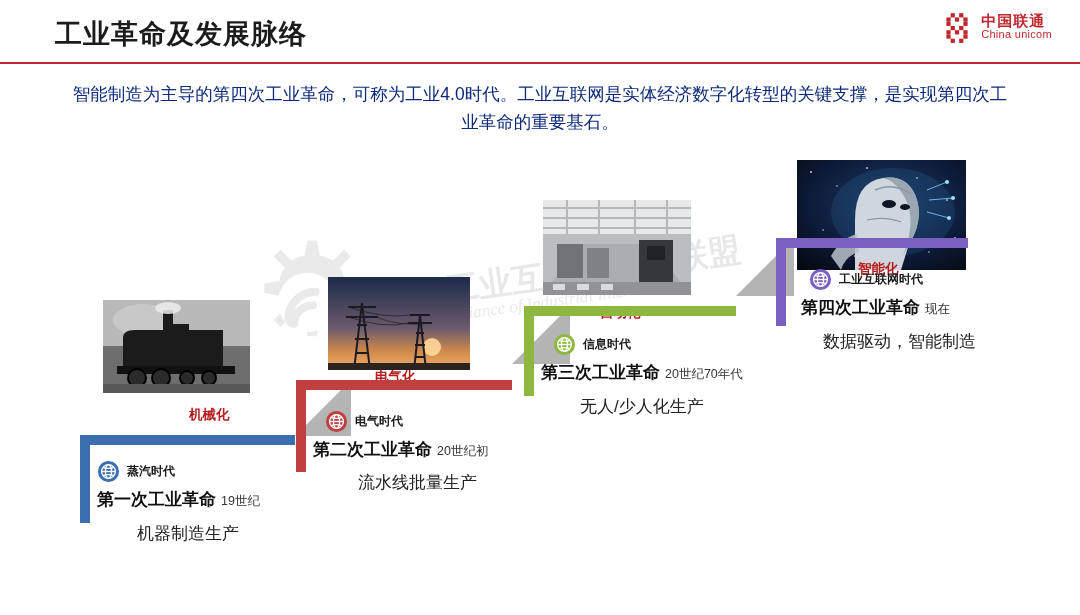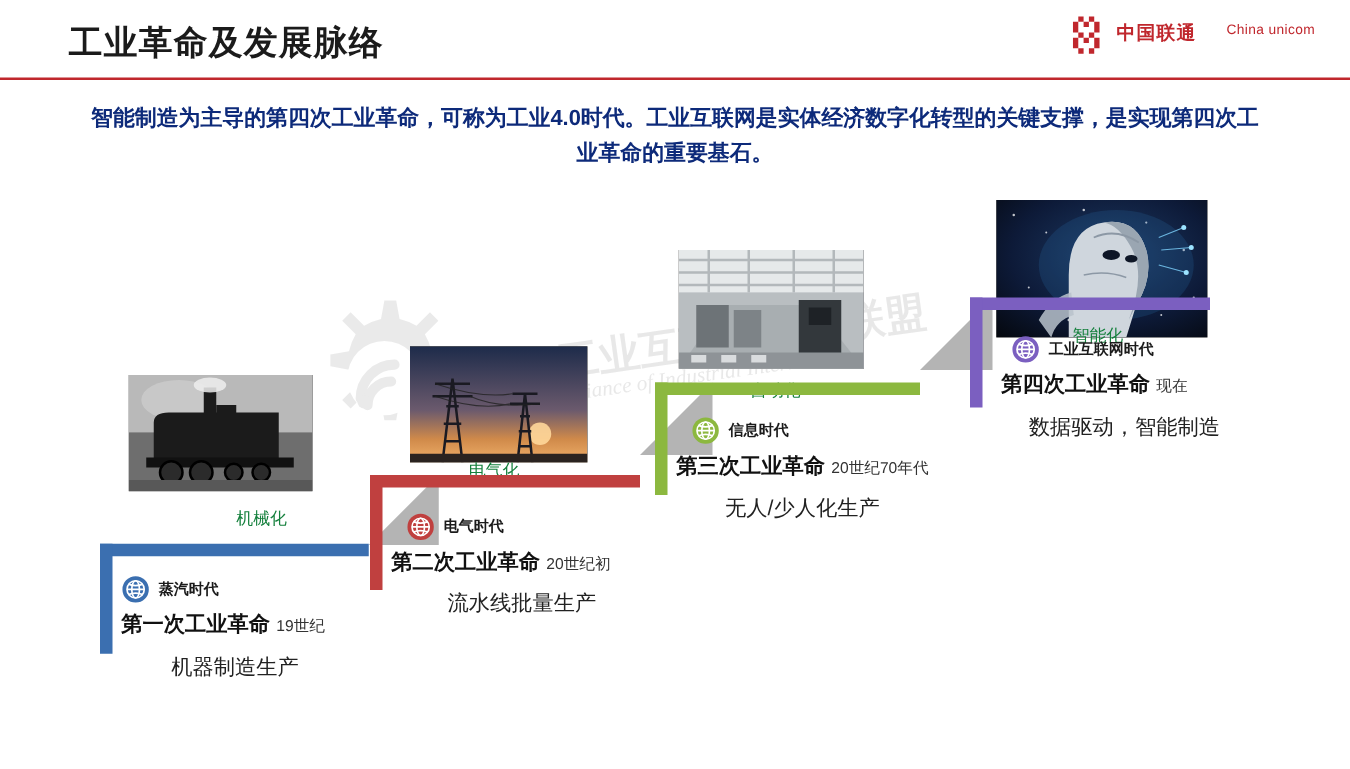--- a/index.html
+++ b/index.html
@@ -21,28 +21,28 @@
   #header-rule{
     position:absolute;left:0;top:62px;width:1080px;height:2px;
     background:#c0272d;
   }
   
   #logo{
     position:absolute;right:28px;top:10px;
     display:flex;align-items:center;gap:7px;
   }
   #logo-mark{width:34px;height:34px;position:relative;}
-  #logo-text{display:flex;flex-direction:row;line-height:1.05;gap:24px;}
+  #logo-text{display:flex;flex-direction:column;line-height:1.05;}
   #logo-cn{font-size:15px;font-weight:bold;color:#c0272d;letter-spacing:1px;}
   #logo-en{font-size:11px;color:#c0272d;letter-spacing:.3px;}
 
   
   #subtitle{
     position:absolute;left:70px;top:80px;width:940px;
-    text-align:center;font-size:17.5px;font-weight:bold;color:#0d2a7a;
+    text-align:center;font-size:17.5px;font-weight:normal;color:#0d2a7a;
     line-height:1.6;
   }
 
   
   #watermark{
     position:absolute;left:230px;top:240px;
     width:620px;height:120px;
     pointer-events:none;opacity:.5;
   }
   #wm-text1{
@@ -64,21 +64,21 @@
   #stage{position:absolute;left:0;top:140px;width:1080px;height:470px;}
 
   .step{position:absolute;}
 
   
   .photo{
     position:absolute;border:0;overflow:hidden;
     background:#333;
   }
   .photo-label{
-    position:absolute;font-size:13.5px;font-weight:normal;color:#15803d;
+    position:absolute;font-size:13.5px;font-weight:bold;color:#b91c1c;
     white-space:nowrap;
   }
 
   
   .bar-h{position:absolute;}
   .bar-v{position:absolute;}
 
   
   .tri{position:absolute;width:0;height:0;}
 

